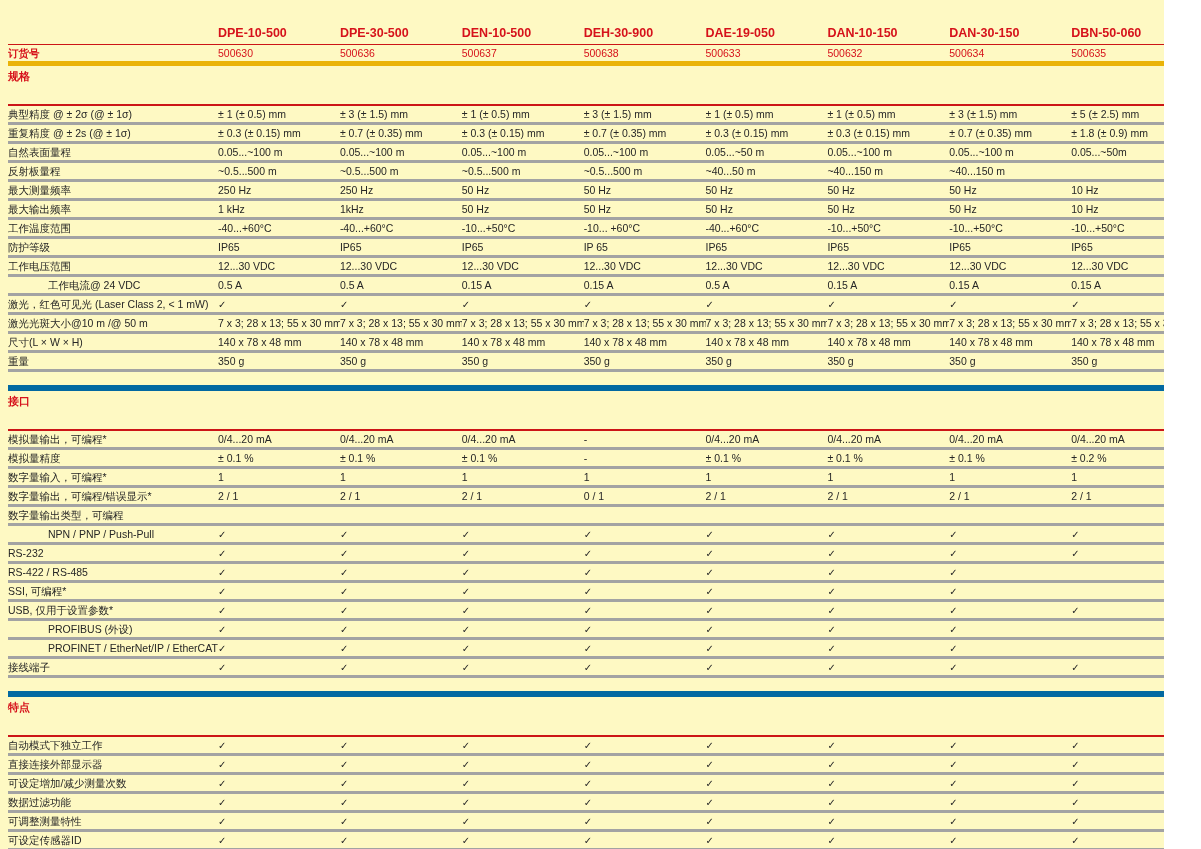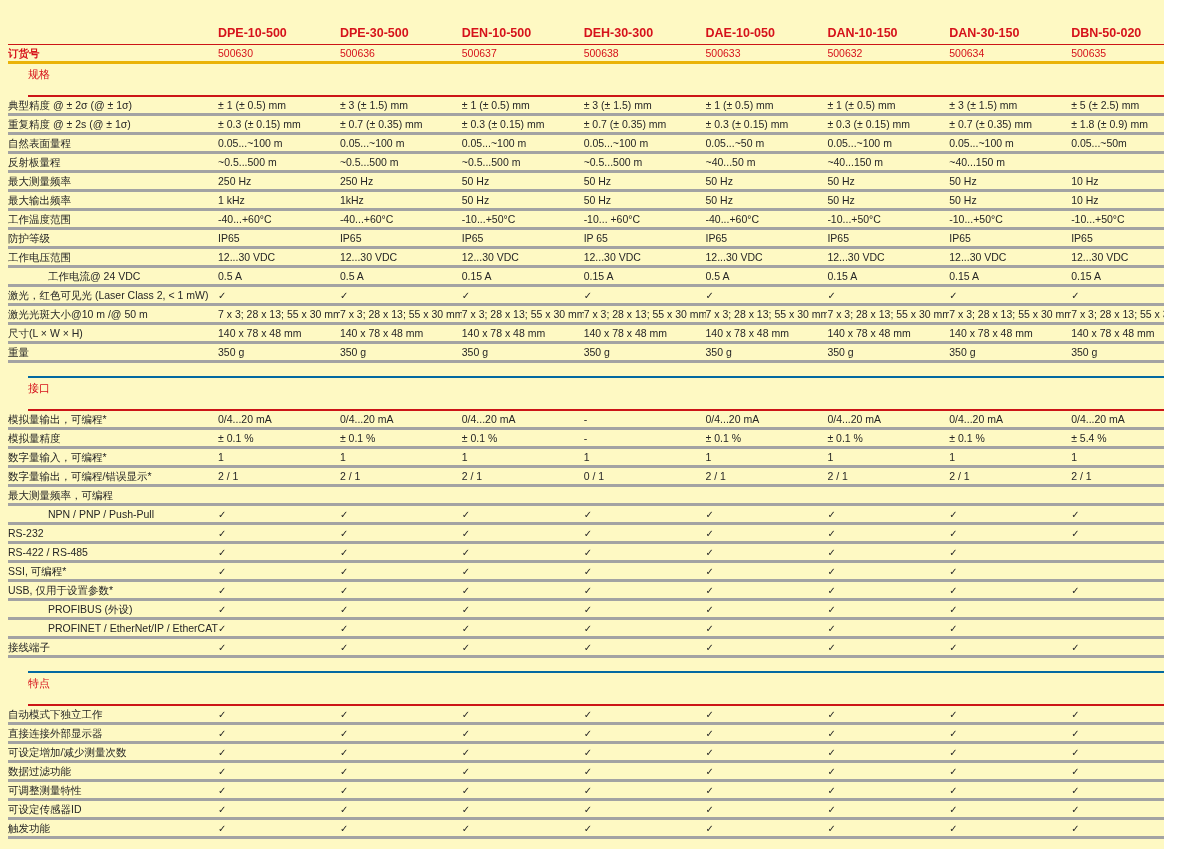--- a/index.html
+++ b/index.html
@@ -15,44 +15,44 @@
     padding:2px 4px 1px 0;box-sizing:border-box;white-space:nowrap;overflow:hidden;
   }
   .label-cell.indent{padding-left:40px;}
   .val-cell{
     flex:1 1 0;font-size:10.5px;line-height:13px;padding:2px 2px 1px 0;
     box-sizing:border-box;white-space:nowrap;overflow:hidden;
   }
   .val-cell.check{font-size:10px;}
   .model-row{border-bottom:1px solid #cc1517;}
   .model-row .val-cell{font-size:12.5px;font-weight:bold;color:#d6121b;padding-bottom:4px;}
-  .order-row{border-bottom:3px solid #eab308;}
+  .order-row{border-bottom:5px solid #eab308;}
   .order-row .label-cell{font-weight:bold;color:#d6121b;}
   .order-row .val-cell{color:#d6121b;}
   .section-header{
-    font-size:11px;font-weight:normal;color:#d6121b;
-    padding:3px 0 13px 0;border-bottom:2px solid #cc1517;margin-left:20px;
+    font-size:11px;font-weight:bold;color:#d6121b;
+    padding:3px 0 20px 0;border-bottom:2px solid #cc1517;
   }
-  .section-header.gap{margin-top:13px;border-top:2px solid #0369a1;}
+  .section-header.gap{margin-top:13px;border-top:6px solid #0369a1;}
 </style>
 </head>
 <body>
 
 <div class="page">
   <div class="table" id="spec-table">
       <div class="row model-row">
         <div class="label-cell"></div>
         <div class="val-cell">DPE-10-500</div>
         <div class="val-cell">DPE-30-500</div>
         <div class="val-cell">DEN-10-500</div>
-        <div class="val-cell">DEH-30-300</div>
-        <div class="val-cell">DAE-10-050</div>
+        <div class="val-cell">DEH-30-900</div>
+        <div class="val-cell">DAE-19-050</div>
         <div class="val-cell">DAN-10-150</div>
         <div class="val-cell">DAN-30-150</div>
-        <div class="val-cell">DBN-50-020</div>
+        <div class="val-cell">DBN-50-060</div>
       </div>
       <div class="row order-row">
         <div class="label-cell">订货号</div>
         <div class="val-cell">500630</div>
         <div class="val-cell">500636</div>
         <div class="val-cell">500637</div>
         <div class="val-cell">500638</div>
         <div class="val-cell">500633</div>
         <div class="val-cell">500632</div>
         <div class="val-cell">500634</div>
@@ -227,21 +227,21 @@
       </div>
       <div class="row">
         <div class="label-cell">模拟量精度</div>
         <div class="val-cell">± 0.1 %</div>
         <div class="val-cell">± 0.1 %</div>
         <div class="val-cell">± 0.1 %</div>
         <div class="val-cell">-</div>
         <div class="val-cell">± 0.1 %</div>
         <div class="val-cell">± 0.1 %</div>
         <div class="val-cell">± 0.1 %</div>
-        <div class="val-cell">± 5.4 %</div>
+        <div class="val-cell">± 0.2 %</div>
       </div>
       <div class="row">
         <div class="label-cell">数字量输入，可编程*</div>
         <div class="val-cell">1</div>
         <div class="val-cell">1</div>
         <div class="val-cell">1</div>
         <div class="val-cell">1</div>
         <div class="val-cell">1</div>
         <div class="val-cell">1</div>
         <div class="val-cell">1</div>
@@ -252,21 +252,21 @@
         <div class="val-cell">2 / 1</div>
         <div class="val-cell">2 / 1</div>
         <div class="val-cell">2 / 1</div>
         <div class="val-cell">0 / 1</div>
         <div class="val-cell">2 / 1</div>
         <div class="val-cell">2 / 1</div>
         <div class="val-cell">2 / 1</div>
         <div class="val-cell">2 / 1</div>
       </div>
       <div class="row">
-        <div class="label-cell">最大测量频率，可编程</div>
+        <div class="label-cell">数字量输出类型，可编程</div>
         <div class="val-cell"></div>
         <div class="val-cell"></div>
         <div class="val-cell"></div>
         <div class="val-cell"></div>
         <div class="val-cell"></div>
         <div class="val-cell"></div>
         <div class="val-cell"></div>
         <div class="val-cell"></div>
       </div>
       <div class="row">

